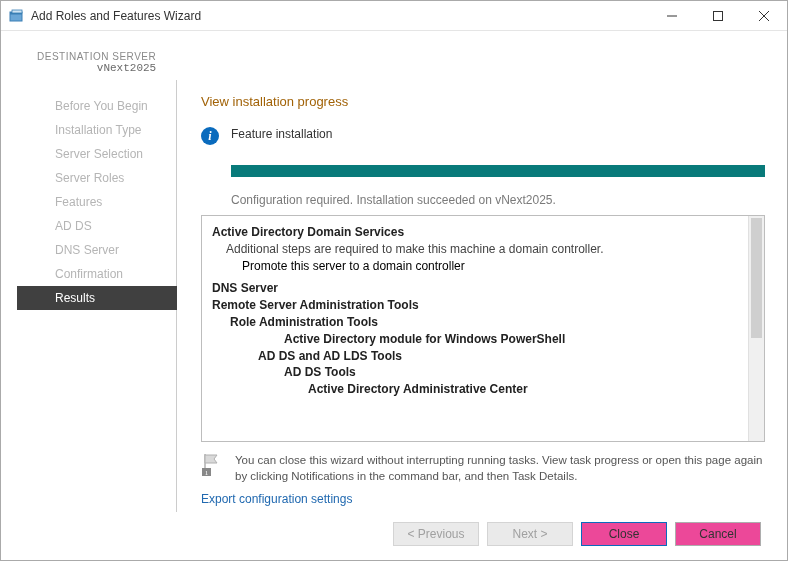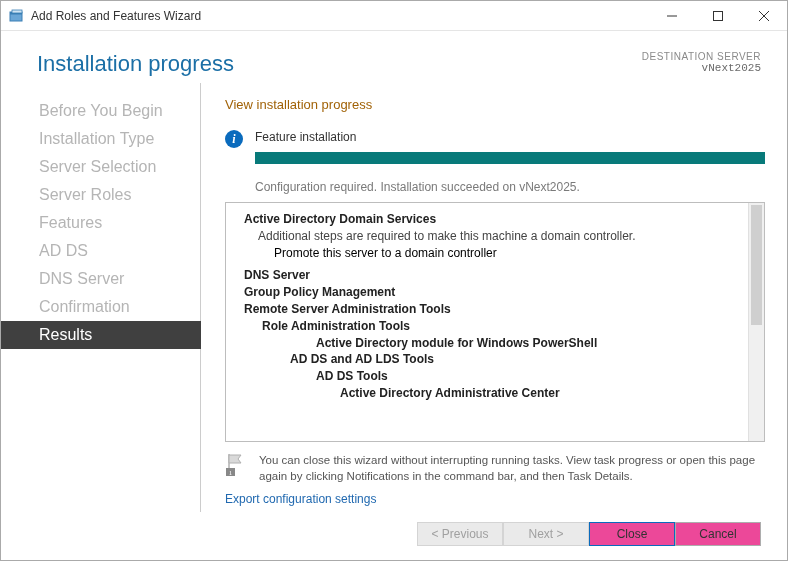--- a/index.html
+++ b/index.html
@@ -11,50 +11,50 @@
   .title-icon svg { display:block;}
   .title-controls { display:flex; height:100%;}
   .title-btn { width:46px; height:100%; display:flex; align-items:center; justify-content:center; color:#333;}
   .title-btn svg { display:block;}
   .header-row { display:flex; justify-content:space-between; align-items:flex-start; padding:20px 26px 6px 36px;}
   .main-title { font-size:22px; font-weight:400; color:#1b6fa6;}
   .dest-server { text-align:right; font-size:11px; color:#6a6a6a;}
   .dest-server .label1 { color:#8a8a8a; letter-spacing:0.5px; font-size:10px;}
   .dest-server .label2 { color:#6a6a6a; font-size:11px;font-family:Liberation Mono, monospace;}
   .body-row { display:flex; flex:1; overflow:hidden;}
-  .sidebar { width:200px; padding-top:14px; font-size:16px; position:relative;}
+  .sidebar { width:176px; padding-top:14px; font-size:12px; position:relative;padding-left:16px;}
   .sidebar::after { content:""; position:absolute; top:0; bottom:0; right:0; width:1px; background:#ccc;}
   .side-item { padding:5px 0 5px 38px; color:#b5b5b5;}
   .side-item.active { background:#404040; color:#fff; position:relative; z-index:1;}
   .content { flex:1; padding:14px 22px 6px 24px; display:flex; flex-direction:column; overflow:hidden;}
   .section-label { font-size:13px; color:#a16207; margin-bottom:18px;}
   .status-row { display:flex; align-items:flex-start; gap:12px; margin-bottom:6px;}
   .info-icon { width:18px; height:18px; border-radius:50%; background:#0a6bbd; color:#fff; font-weight:bold; font-size:12px; display:flex; align-items:center; justify-content:center; flex-shrink:0; font-family:"Segoe UI"; font-style:normal;}
   .info-icon::before { content:"i"; font-family:Georgia, serif; font-style:italic; font-weight:bold;}
   .status-block { flex:1;}
-  .status-text { font-size:12px; color:#333; margin-bottom:8px;}
+  .status-text { font-size:12px; color:#333; margin-bottom:24px;}
   .progress-bar { width:100%; height:12px; background:#e6e6e6; position:relative;}
   .progress-fill { height:100%; background:#087a7a; width:100%;}
   .status-msg { margin:10px 0 8px 30px; font-size:12px; color:#7a7a7a;}
-  .details-box { border:1px solid #bdbdbd; position:relative; flex:1; min-height:190px; overflow:hidden; display:flex;padding-left:8px;}
+  .details-box { border:1px solid #bdbdbd; position:relative; flex:1; min-height:190px; overflow:hidden; display:flex;}
   .details-inner { padding:8px 10px 8px 10px; overflow:hidden; flex:1; font-size:12px; line-height:1.4;}
   .details-scroll { width:16px; background:#f0f0f0; border-left:1px solid #e0e0e0; position:relative;}
   .details-scroll .thumb { position:absolute; top:2px; left:2px; right:2px; height:120px; background:#cfcfcf;}
   .d-bold { font-weight:600; color:#222;}
   .d-note { padding-left:14px; color:#444;}
   .d-link { padding-left:30px; color:#000000; cursor:pointer;}
   .d-l1 { padding-left:18px;}
   .d-l2 { padding-left:46px;}
   .d-l3 { padding-left:72px;}
   .d-l4 { padding-left:96px;}
   .notice-row { display:flex; align-items:flex-start; gap:12px; margin-top:10px;}
   .flag-icon { width:22px; height:22px; flex-shrink:0; position:relative;}
   .notice-text { font-size:11.5px; color:#555; line-height:1.4;}
   .export-link { color:#2169b0; font-size:12px; margin-top:8px; cursor:pointer;}
-  .button-row { display:flex; justify-content:flex-end; padding:10px 26px 14px 0;}
+  .button-row { display:flex; justify-content:flex-end; gap:8px; padding:10px 26px 14px 0;}
   .btn { min-width:86px; height:24px; font-size:12px; text-align:center; line-height:22px; border:1px solid #adadad; background:#ec4899; color:#333; padding:0 10px;}
   .btn.disabled { color:#a0a0a0; border-color:#d4d4d4; background:#eaeaea;}
   .btn.primary { border:1.5px solid #0a6bbd;}
 </style>
 </head>
 <body>
 
 <div class="window">
 
   <div class="titlebar">
@@ -82,21 +82,20 @@
       <div class="title-btn">
         <svg width="10" height="10">
             <line x1="0" y1="0" x2="10" y2="10" stroke="#333" stroke-width="1"></line>
             <line x1="10" y1="0" x2="0" y2="10" stroke="#333" stroke-width="1"></line>
           </svg>
       </div>
     </div>
   </div>
 
   <div class="header-row">
-    <div class="main-title">Installation progress</div>
     <div class="dest-server">
       <div class="label1">DESTINATION SERVER</div>
       <div class="label2">vNext2025</div>
     </div>
   </div>
 
   <div class="body-row">
 
     <div class="sidebar">
       <div class="side-item">Before You Begin</div>
@@ -123,21 +122,20 @@
         </div>
       </div>
       <div class="status-msg">Configuration required. Installation succeeded on vNext2025.</div>
 
       <div class="details-box">
         <div class="details-inner">
           <div class="d-bold">Active Directory Domain Services</div>
           <div class="d-note">Additional steps are required to make this machine a domain controller.</div>
           <div class="d-link">Promote this server to a domain controller</div>
           <div class="d-bold" style="margin-top:6px">DNS Server</div>
-          <div class="d-bold">Group Policy Management</div>
           <div class="d-bold">Remote Server Administration Tools</div>
           <div class="d-bold d-l1">Role Administration Tools</div>
           <div class="d-bold d-l3">Active Directory module for Windows PowerShell</div>
           <div class="d-bold d-l2">AD DS and AD LDS Tools</div>
           <div class="d-bold d-l3">AD DS Tools</div>
           <div class="d-bold d-l4">Active Directory Administrative Center</div>
         </div>
         <div class="details-scroll">
           <div class="thumb"></div>
         </div>

